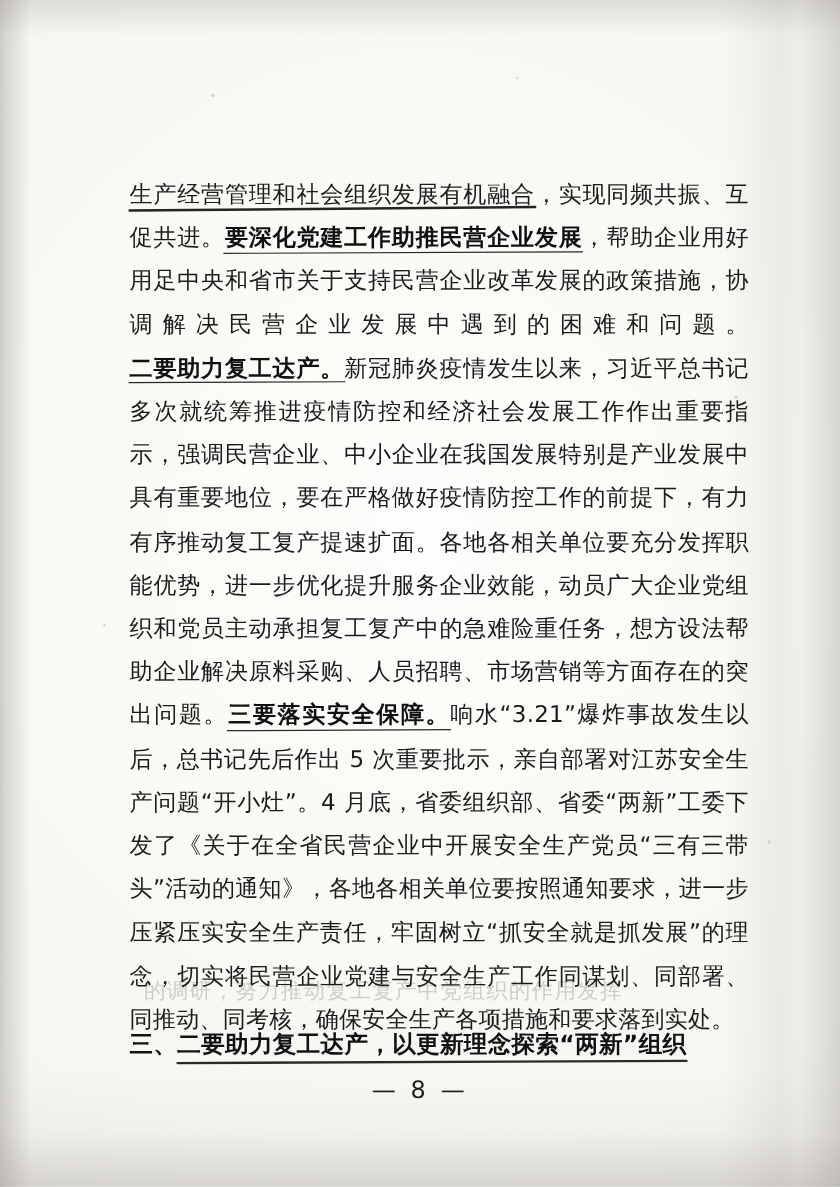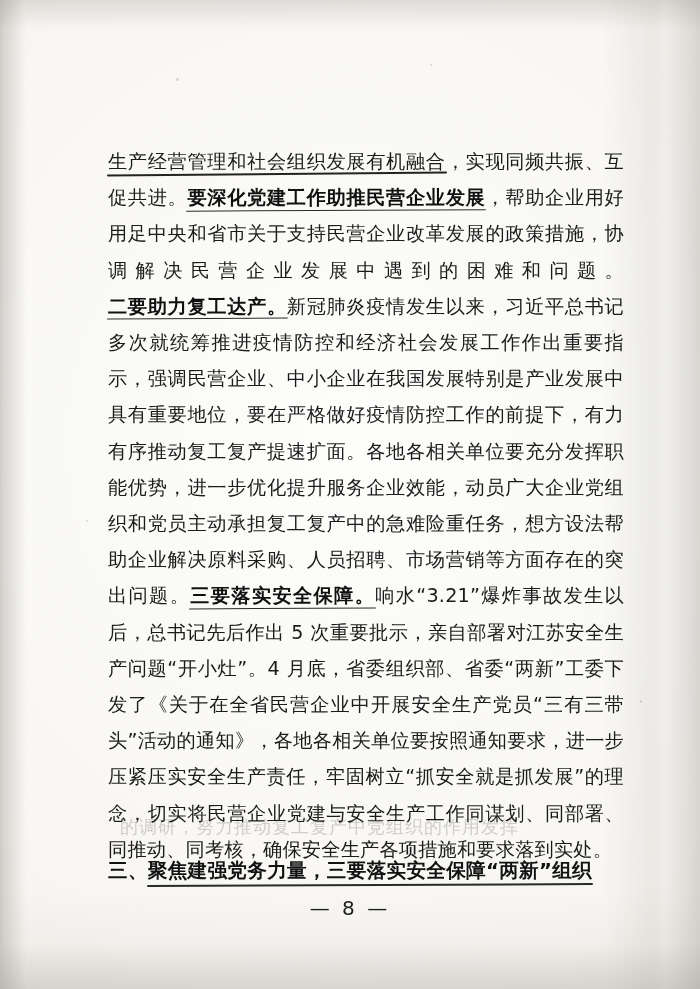--- a/index.html
+++ b/index.html
@@ -176,18 +176,18 @@
   <div class="speck" style="left:86px; top:520px; width:2px; height:2px;"></div>
   <div class="speck" style="left:640px; top:700px; width:2px; height:3px;"></div>
 
   <div class="ghost">的调研，努力推动复工复产中党组织的作用发挥</div>
 
   <div class="doc-body">
     <p class="para" id="para-1"><span class="ul wavy">生产经营管理和社会组织发展有机融合</span><span>，实现同频共振、互促共进。</span><span class="b ul">要深化党建工作助推民营企业发展</span><span>，帮助企业用好用足中央和省市关于支持民营企业改革发展的政策措施，协调解决民营企业发展中遇到的困难和问题。</span><span class="b ul">二要助力复工达产。</span><span>新冠肺炎疫情发生以来，习近平总书记多次就统筹推进疫情防控和经济社会发展工作作出重要指示，强调民营企业、中小企业在我国发展特别是产业发展中具有重要地位，要在严格做好疫情防控工作的前提下，有力有序推动复工复产提速扩面。各地各相关单位要充分发挥职能优势，进一步优化提升服务企业效能，动员广大企业党组织和党员主动承担复工复产中的急难险重任务，想方设法帮助企业解决原料采购、人员招聘、市场营销等方面存在的突出问题。</span><span class="b ul">三要落实安全保障。</span><span>响水“3.21”爆炸事故发生以后，总书记先后作出 5 次重要批示，亲自部署对江苏安全生产问题“开小灶”。4 月底，省委组织部、省委“两新”工委下发了《关于在全省民营企业中开展安全生产党员“三有三带头”活动的通知》，各地各相关单位要按照通知要求，进一步压紧压实安全生产责任，牢固树立“抓安全就是抓发展”的理念，切实将民营企业党建与安全生产工作同谋划、同部署、同推动、同考核，确保安全生产各项措施和要求落到实处。</span></p>
   </div>
 
   <div class="section-heading">
-    <span>三、</span><span class="ul">聚焦建强党务力量，三要落实安全保障“两新”组织</span>
+    <span>三、</span><span class="ul">二要助力复工达产，以更新理念探索“两新”组织</span>
   </div>
 
   <div class="page-number">— 8 —</div>
 
 </div>
 
 </body></html>

